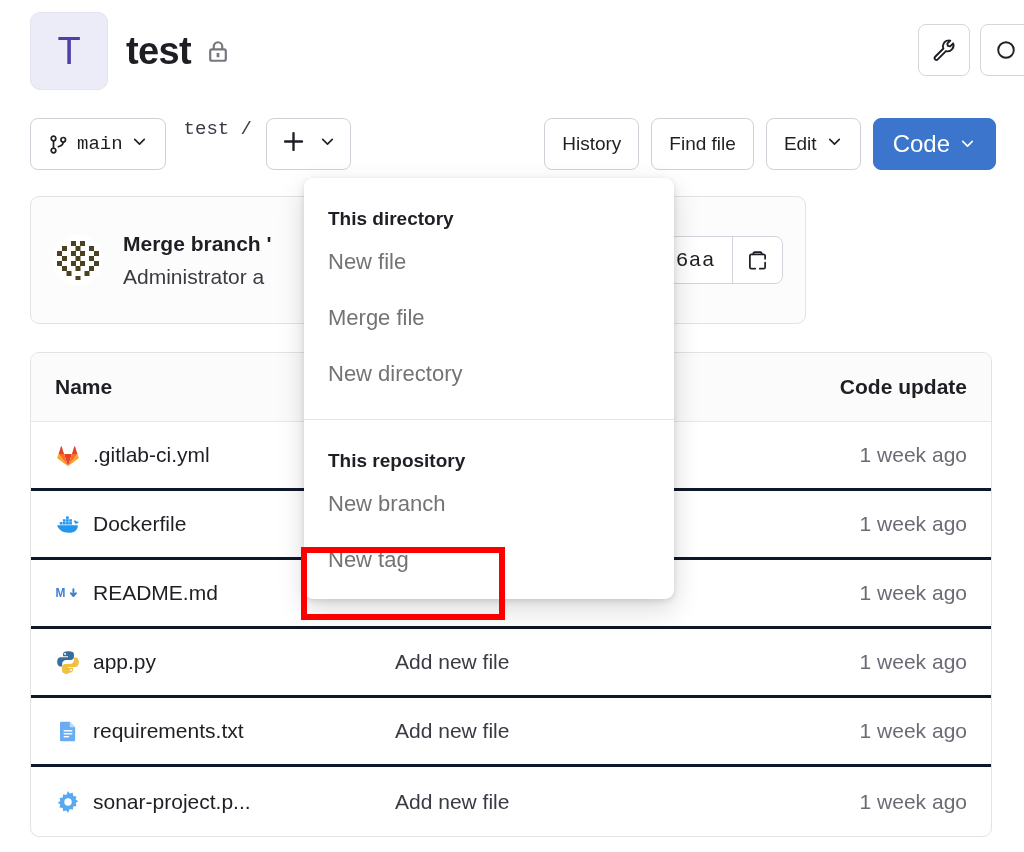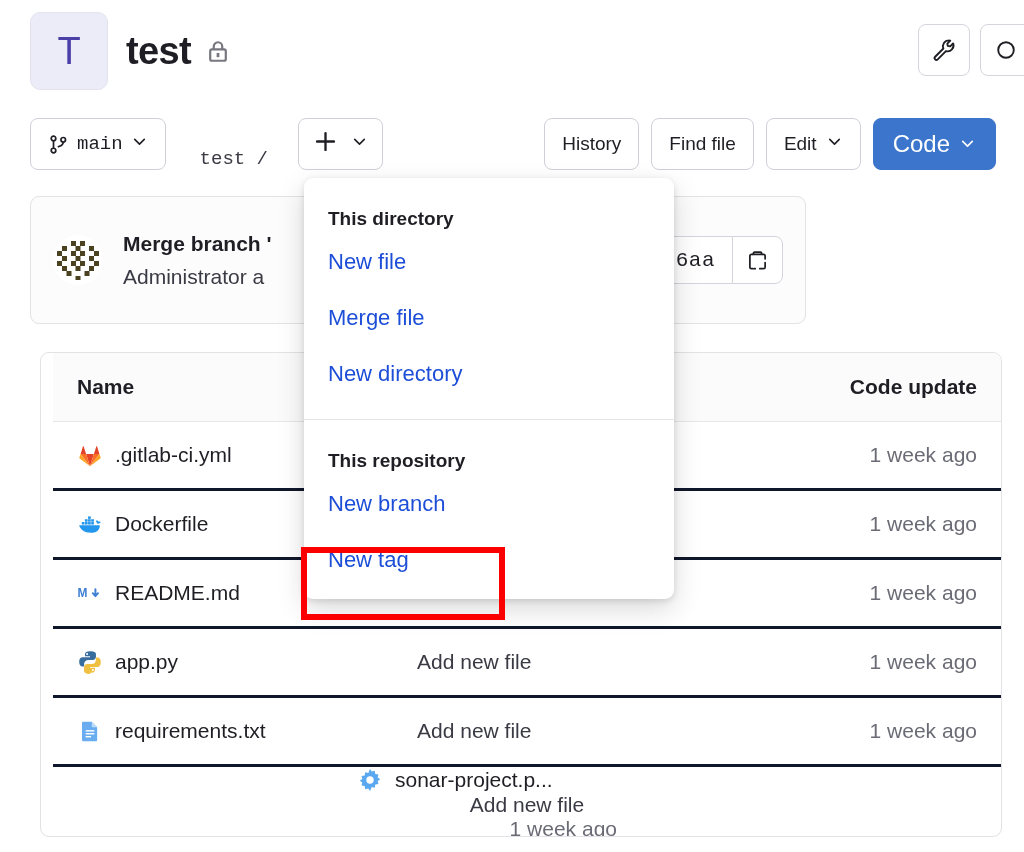--- a/index.html
+++ b/index.html
@@ -38,21 +38,21 @@
     display: flex; gap: 10px;
   }
   .icon-btn {
     width: 52px; height: 52px; border: 1px solid #d5d5dc; border-radius: 8px;
     background: #fff; display: flex; align-items: center; justify-content: center;
   }
 
   
   .toolbar {
     position: absolute; left: 30px; top: 118px; right: 28px;
-    display: flex; align-items: flex-end; gap: 16px;
+    display: flex; align-items: flex-start; gap: 0;
   }
   .btn {
     border: 1px solid #d0d0d8; background: #fff; border-radius: 8px;
     height: 52px; padding: 0 17px; font-size: 19px; color: #1f1e24;
     display: inline-flex; align-items: center; gap: 9px;
     font-family: "Liberation Sans", sans-serif; white-space: nowrap;
   }
   .btn-branch {
     font-family: "Liberation Mono", monospace; font-size: 19px; gap: 8px;
   }
@@ -94,28 +94,28 @@
     font-family: "Liberation Mono", monospace; font-size: 21px; color: #1f1e24;
     display: flex; align-items: center; padding: 0 17px; letter-spacing: 0.5px;
   }
   .sha-copy {
     border-left: 1px solid #d4d4dc; width: 50px;
     display: flex; align-items: center; justify-content: center;
   }
 
   
   .file-table {
-    position: absolute; left: 40px; top: 352px; width: 962px;
-    border: 1px solid #e2e2e7; border-radius: 9px; overflow: hidden; background: #fff; padding-left: 12px;
+    position: absolute; left: 30px; top: 352px; width: 962px;
+    border: 1px solid #e2e2e7; border-radius: 9px; overflow: hidden; background: #fff;
   }
   .tr {
     display: flex; align-items: center; height: 69px;
     border-bottom: 3px solid #0f172a; padding: 0 24px;
   }
-  .tr:last-child { border-bottom: none; flex-direction: column; }
+  .tr:last-child { border-bottom: none; }
   .thead { background: #fbfbfc; border-bottom: 1px solid #e6e6eb; }
   .th-name, .td-name {
     width: 340px; flex: 0 0 auto; display: flex; align-items: center; gap: 12px;
   }
   .th-name { font-size: 21px; font-weight: 700; }
   .td-name { font-size: 21px; color: #1f1e24; }
   .td-msg { flex: 1 1 auto; font-size: 21px; color: #3a3a44; }
   .th-upd, .td-upd {
     width: 180px; flex: 0 0 auto; text-align: right; font-size: 21px;
   }
@@ -128,21 +128,21 @@
     position: absolute; left: 296px; top: 178px; width: 370px;
     background: #fff; border-radius: 9px;
     box-shadow: 0 2px 6px rgba(0,0,0,.12), 0 10px 28px rgba(0,0,0,.15);
     z-index: 40; padding: 0 0 12px 0; margin-left: 8px;
   }
   .dd-section-label {
     font-size: 19px; font-weight: 700; color: #1f1e24;
     padding: 30px 24px 4px 24px;
   }
   .dd-item {
-    font-size: 22px; color: #1d4ed8; padding: 12px 24px; line-height: 1.45;
+    font-size: 22px; color: #737373; padding: 12px 24px; line-height: 1.45;
   }
   .dd-divider { height: 1px; background: #e4e4e9; margin: 17px 0 0 0; }
 
   .highlight-box {
     position: absolute; left: 301px; top: 547px; width: 204px; height: 73px;
     border: 6px solid #fc0000; z-index: 60; pointer-events: none;
   }
 </style>
 </head>
 <body>

